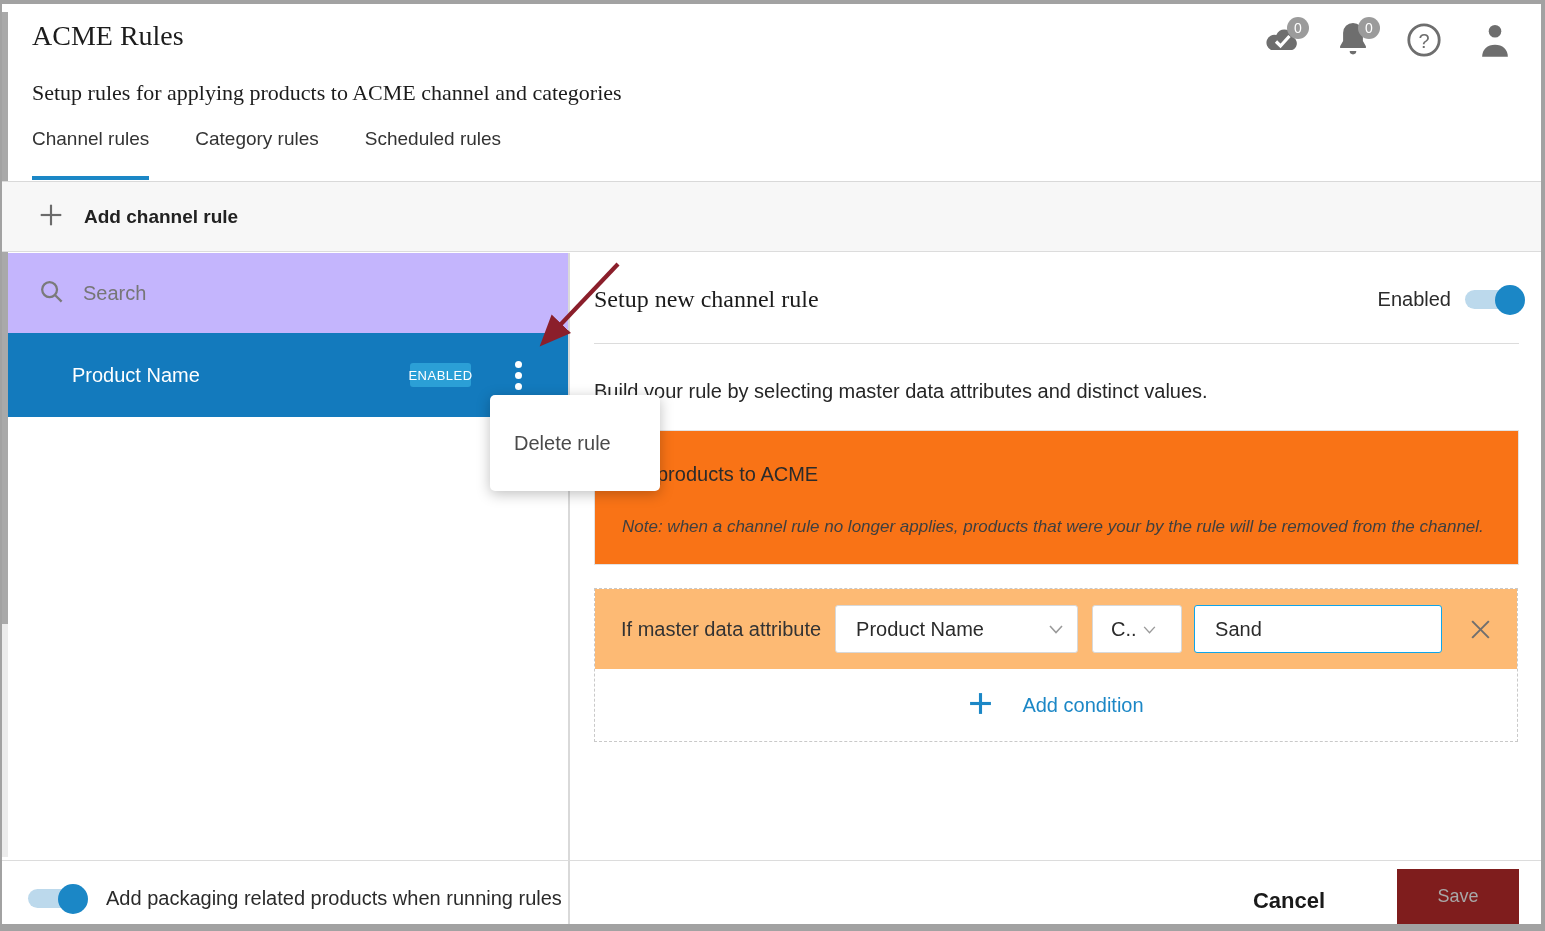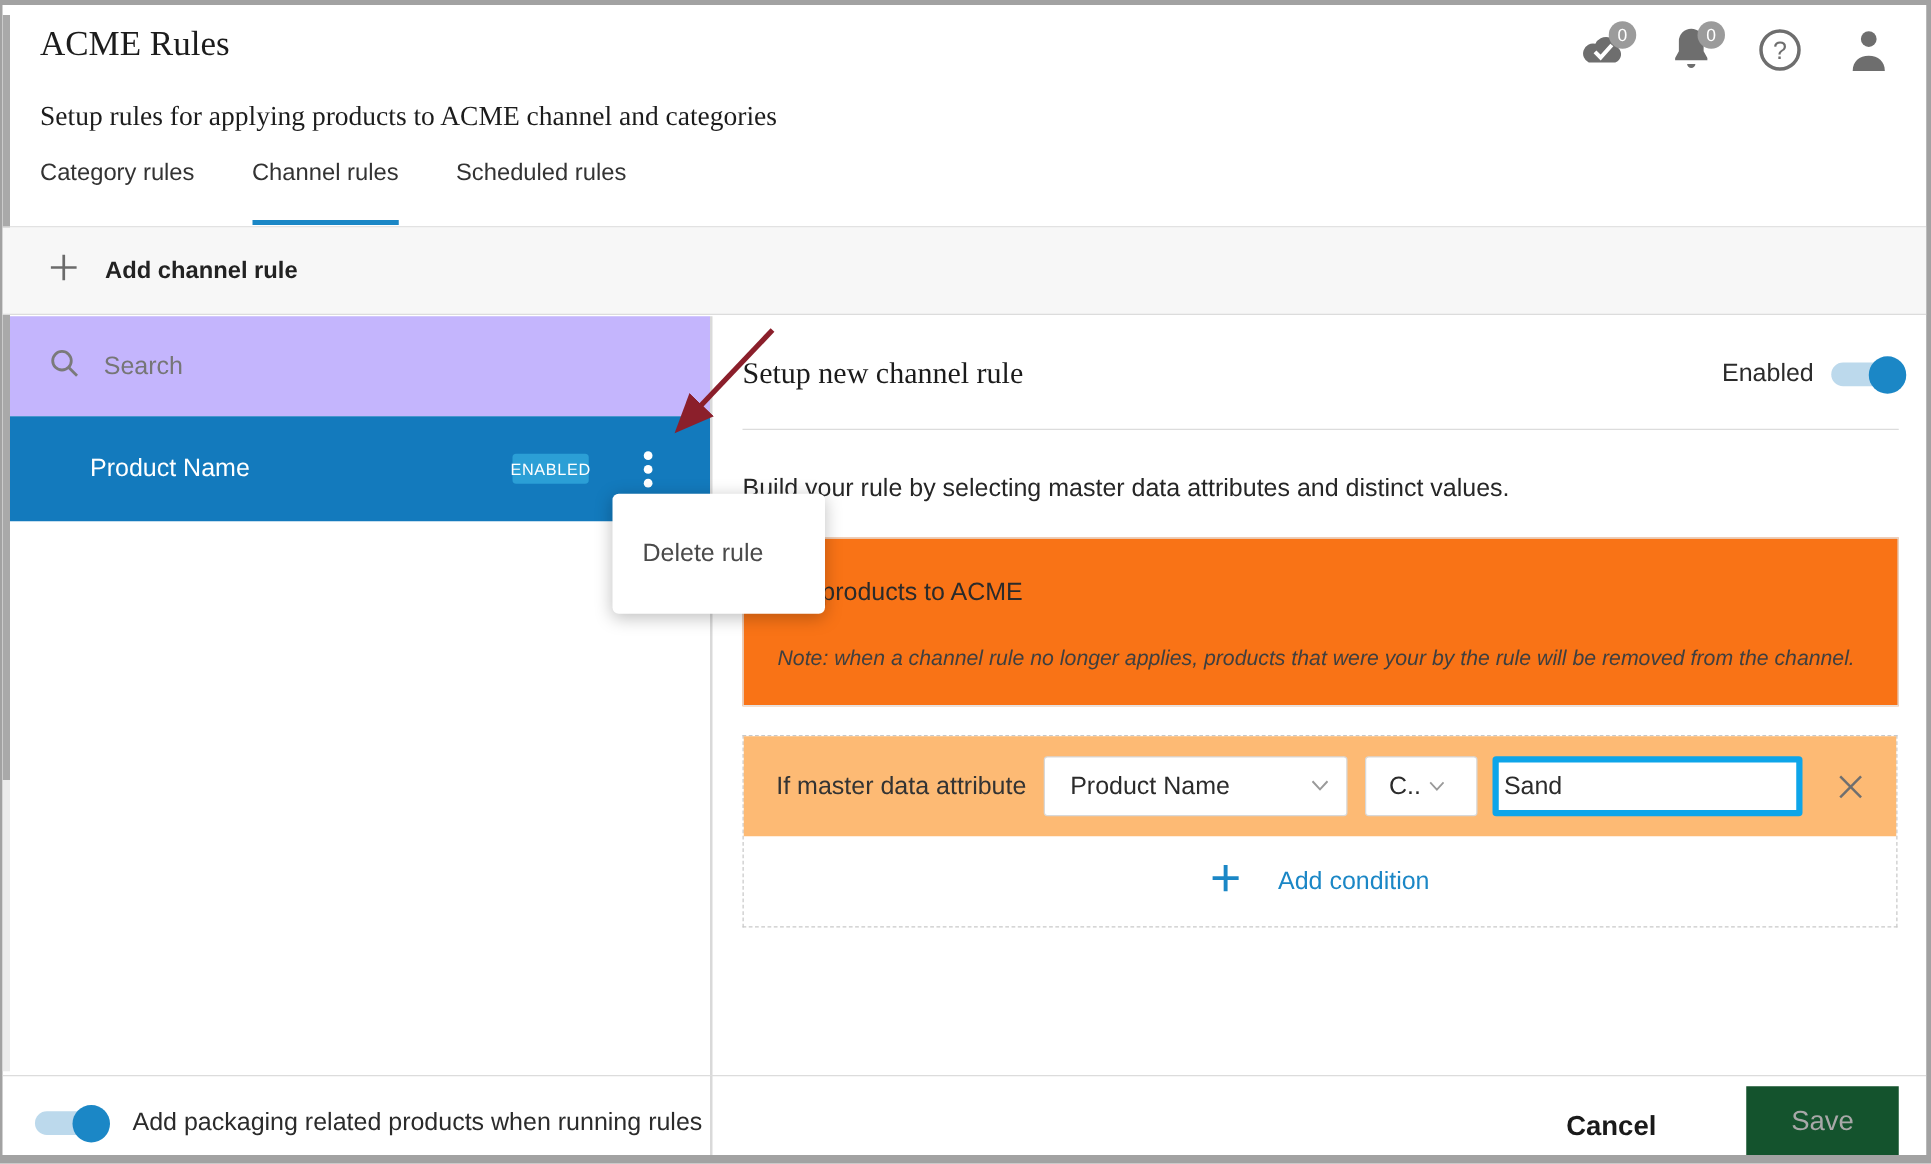--- a/index.html
+++ b/index.html
@@ -88,40 +88,40 @@
               border:1px dashed #c9c9c9; background:#fff; }
   .cond-row { height:80px; background:#fdba74; display:flex; align-items:center; padding:0 24px 0 26px; }
   .cond-prefix { font-size:20px; color:#333; }
   .select { height:48px; background:#fff; border:1px solid #d8d8d8; border-radius:3px; display:flex;
             align-items:center; padding:0 14px 0 20px; cursor:pointer; }
   .select .sel-val { font-size:20px; color:#2b2b2b; }
   .select-attr { margin-left:14px; width:243px; }
   .select-attr .chev { margin-left:auto; }
   .select-op { margin-left:14px; width:90px; padding:0 10px 0 18px; }
   .select-op .chev { margin-left:6px; }
-  .value-input { margin-left:12px; width:248px; height:48px; border:5px solid #0ea5e9; border-radius:3px;
-                 font-size:20px; color:#2b2b2b; padding:0 4px; outline:none;
+  .value-input { margin-left:12px; width:248px; height:48px; border:1px solid #0ea5e9; border-radius:3px;
+                 font-size:20px; color:#2b2b2b; padding:0 20px; outline:none;
                  font-family:"Liberation Sans", sans-serif; }
   .remove-btn { margin-left:auto; cursor:pointer; display:flex; align-items:center; }
 
   .add-cond-row { height:72px; display:flex; align-items:center; justify-content:center; gap:29px;
                   cursor:pointer; }
   .add-cond-label { font-size:20px; color:#1b87c6; }
 
   
   .footer-divider { position:absolute; left:0; right:0; top:856px; height:1px; background:#dcdcdc; }
   .footer-toggle { position:absolute; left:26px; top:874px; height:40px; display:flex;
                    align-items:center; gap:20px; }
   .footer-toggle-label { font-size:20px; color:#2b2b2b; }
   .cancel-btn { position:absolute; left:1222px; top:872px; width:130px; height:50px; display:flex;
                 align-items:center; justify-content:center; font-size:22px; font-weight:bold;
                 color:#1a1a1a; cursor:pointer; background:transparent; border:none;
                 font-family:"Liberation Sans", sans-serif; }
-  .save-btn { position:absolute; left:1395px; top:865px; width:122px; height:55px; background:#14532d;
-              border:none; font-size:22px; color:#a8a8a8; display:flex; align-items:center;
+  .save-btn { position:absolute; left:1395px; top:865px; width:122px; height:55px; background:#7f1d1d;
+              border:none; font-size:18px; color:#a8a8a8; display:flex; align-items:center;
               justify-content:center; font-family:"Liberation Sans", sans-serif; }
 </style>
 </head>
 <body>
 
 <div class="screen">
   <div class="app">
 
     <div class="v-scroll-track">
       <div class="v-scroll-thumb"></div>
@@ -161,22 +161,22 @@
         <span>
           <svg width="36" height="38" viewBox="0 0 24 26">
             <circle cx="12" cy="7" r="4.3" fill="#6e6e6e"></circle>
             <path d="M3.2 24.5c0-5.2 3.7-8.3 8.8-8.3s8.8 3.1 8.8 8.3z" fill="#6e6e6e"></path>
           </svg>
         </span>
       </div>
     </div>
 
     <div class="tabs">
+      <div class="tab active">Channel rules</div>
       <div class="tab">Category rules</div>
-      <div class="tab active">Channel rules</div>
       <div class="tab">Scheduled rules</div>
     </div>
     <div class="divider-top"></div>
 
     <div class="add-bar">
       <span>
         <svg width="26" height="26" viewBox="0 0 24 24">
           <line x1="12" y1="2.5" x2="12" y2="21.5" stroke="#6b6b6b" stroke-width="2"></line>
           <line x1="2.5" y1="12" x2="21.5" y2="12" stroke="#6b6b6b" stroke-width="2"></line>
         </svg>

